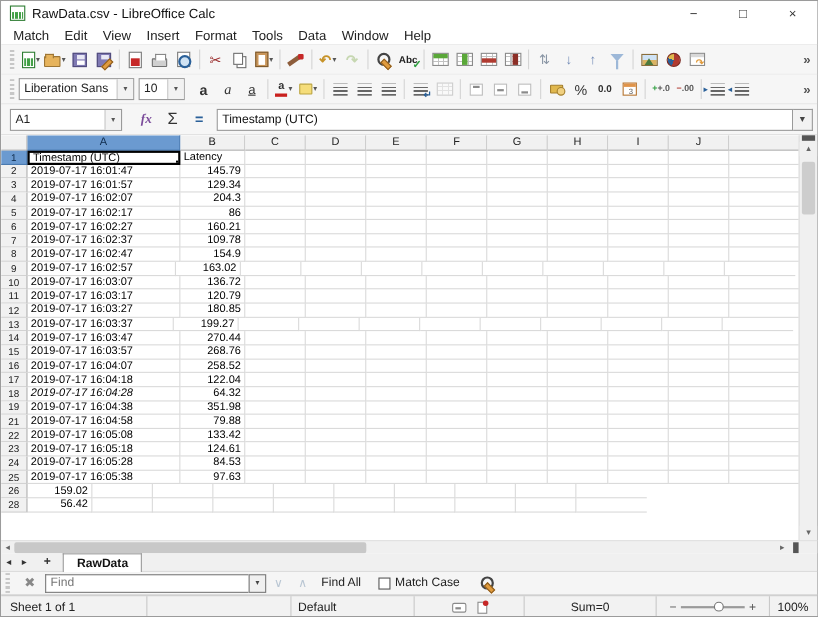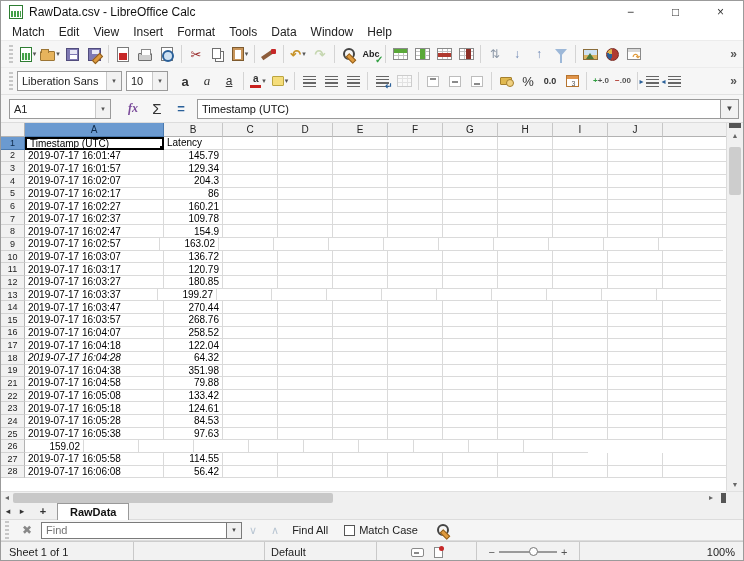--- a/index.html
+++ b/index.html
@@ -776,36 +776,21 @@
           <div class="cell" style="width: 55px;"></div>
           <div class="cell" style="width: 55px;"></div>
           <div class="cell" style="width: 55px;"></div>
           <div class="cell" style="width: 55px;"></div>
           <div class="cell" style="width: 55px;"></div>
           <div class="cell" style="width: 55px;"></div>
           <div class="cell" style="width: 55px;"></div>
           <div class="cell fill" style="width: 64px;"></div>
         </div>
         <div class="gridrow">
-          <div class="rowhdr">27</div>
-          <div class="cell" style="width: 139px;">2019-07-17 16:05:58</div>
-          <div class="cell num" style="width: 59px;">114.55</div>
-          <div class="cell" style="width: 55px;"></div>
-          <div class="cell" style="width: 55px;"></div>
-          <div class="cell" style="width: 55px;"></div>
-          <div class="cell" style="width: 55px;"></div>
-          <div class="cell" style="width: 55px;"></div>
-          <div class="cell" style="width: 55px;"></div>
-          <div class="cell" style="width: 55px;"></div>
-          <div class="cell" style="width: 55px;"></div>
-          <div class="cell fill" style="width: 64px;"></div>
-        </div>
-        <div class="gridrow">
           <div class="rowhdr">28</div>
-          <div class="cell" style="width: 139px;">2019-07-17 16:06:08</div>
           <div class="cell num" style="width: 59px;">56.42</div>
           <div class="cell" style="width: 55px;"></div>
           <div class="cell" style="width: 55px;"></div>
           <div class="cell" style="width: 55px;"></div>
           <div class="cell" style="width: 55px;"></div>
           <div class="cell" style="width: 55px;"></div>
           <div class="cell" style="width: 55px;"></div>
           <div class="cell" style="width: 55px;"></div>
           <div class="cell" style="width: 55px;"></div>
           <div class="cell fill" style="width: 64px;"></div>
@@ -853,20 +838,21 @@
   </div>
 
   <div class="statusbar">
     <span class="st st1">Sheet 1 of 1</span>
     <span class="st st2"></span>
     <span class="st st3">Default</span>
     <span class="st st4">
       <span class="i-selmode"></span>
       <span class="i-mod"></span>
     </span>
+    <span class="st st5">Sum=0</span>
     <span class="st st6">
       <span class="zsign">−</span>
       <span class="zoom-track">
           <span class="zoom-handle"></span>
         </span>
       <span class="zsign">+</span>
     </span>
     <span class="st st7">100%</span>
   </div>
 

